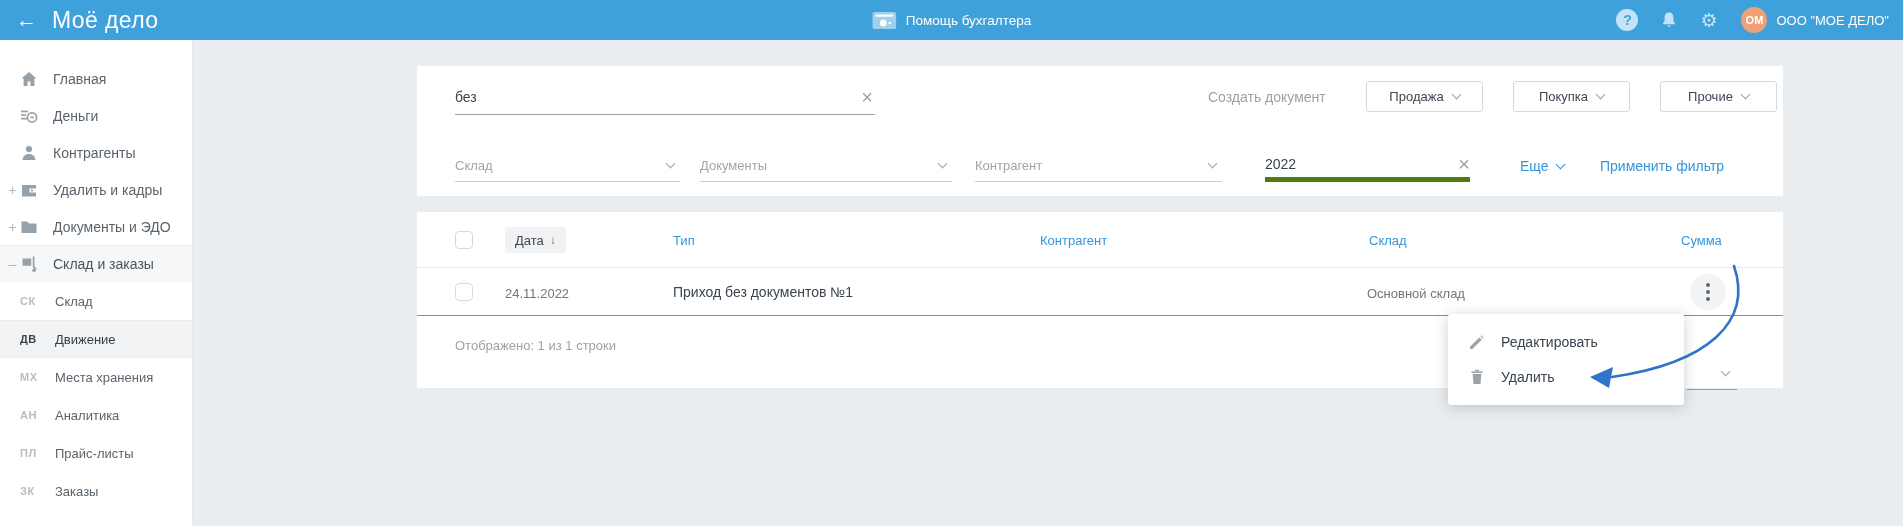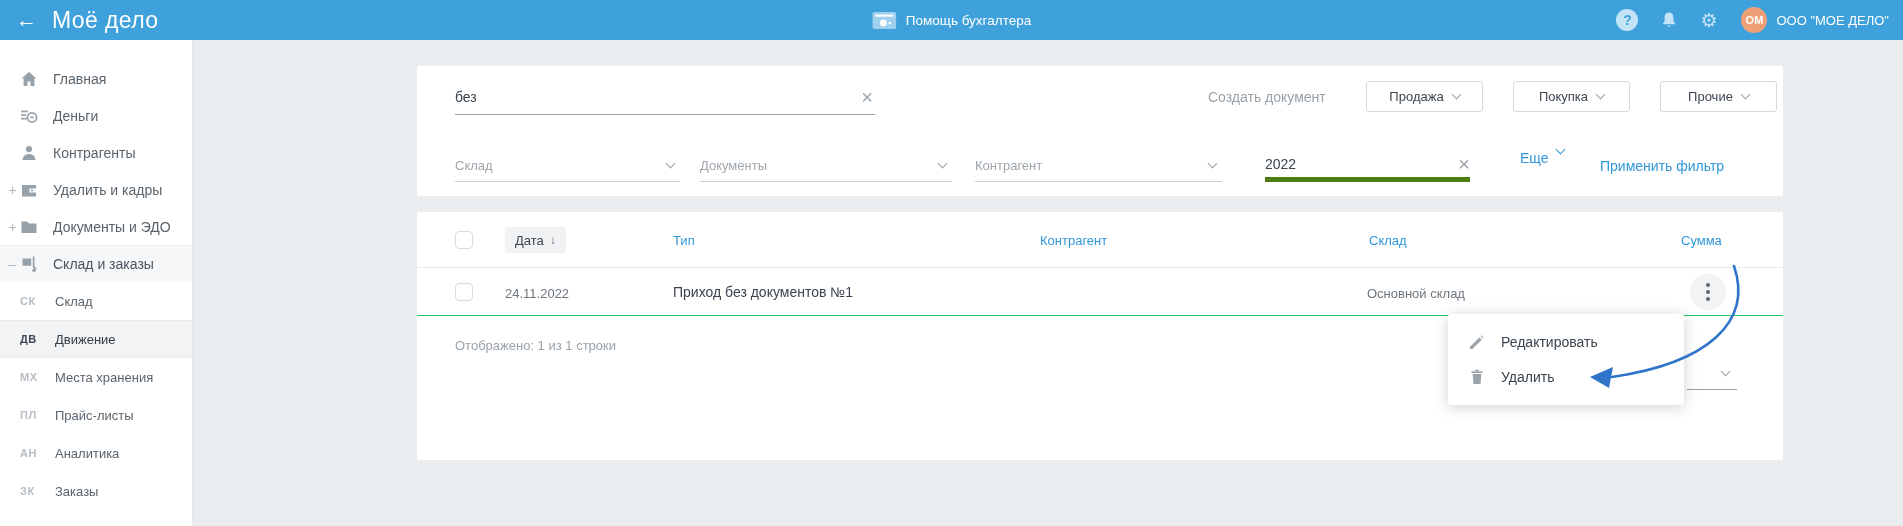--- a/index.html
+++ b/index.html
@@ -67,21 +67,21 @@
     color:#343E48;
   }
   .sub-item.active .code { color:#3D4752; }
 
   
   .filter-card {
     position:absolute; left:417px; top:66px; width:1366px; height:130px;
     background:#fff; border-radius:2px;
   }
   .table-card {
-    position:absolute; left:417px; top:212px; width:1366px; height:248px;
+    position:absolute; left:417px; top:212px; width:1366px; height:176px;
     background:#fff; border-radius:2px;
   }
 
   
   .search-box {
     position:absolute; left:38px; top:16px; width:420px; height:33px;
     border-bottom:1px solid #99A1A8;
   }
   .search-box input {
     border:none; outline:none; width:390px; height:30px;
@@ -113,21 +113,21 @@
   }
   .year-field {
     position:absolute; left:848px; top:84px; width:205px; height:32px;
     border-bottom:5px solid #4d7c0f; display:flex; align-items:center; justify-content:space-between;
   }
   .year-field input {
     border:none; outline:none; width:160px; font-family:"Liberation Sans", sans-serif;
     font-size:14px; color:#3A444E; background:transparent;
   }
   .link { color:#3097DB; font-size:14px; cursor:pointer; }
-  .more-link { position:absolute; left:1103px; top:84px; height:32px; display:flex; gap:8px; }
+  .more-link { position:absolute; left:1103px; top:84px; height:32px; display:flex; align-items:center; gap:8px; }
   .apply-link { position:absolute; left:1183px; top:84px; height:32px; display:flex; align-items:center; }
 
   
   .thead { position:absolute; left:0; top:0; width:100%; height:56px; border-bottom:1px solid #E8EAEC; }
   .checkbox {
     position:absolute; left:38px; width:18px; height:18px;
     border:1.5px solid #D6DADE; border-radius:4px; background:#fff; cursor:pointer;
   }
   .thead .checkbox { top:19px; }
   .date-chip {
@@ -270,26 +270,26 @@
     </div>
     <div class="sub-item active">
       <span class="code">ДВ</span>
       <span>Движение</span>
     </div>
     <div class="sub-item">
       <span class="code">МХ</span>
       <span>Места хранения</span>
     </div>
     <div class="sub-item">
+      <span class="code">АН</span>
+      <span>Аналитика</span>
+    </div>
+    <div class="sub-item">
       <span class="code">ПЛ</span>
       <span>Прайс-листы</span>
-    </div>
-    <div class="sub-item">
-      <span class="code">АН</span>
-      <span>Аналитика</span>
     </div>
     <div class="sub-item">
       <span class="code">ЗК</span>
       <span>Заказы</span>
     </div>
   </div>
 </div>
 
 <div class="filter-card">
   <div class="search-box">

